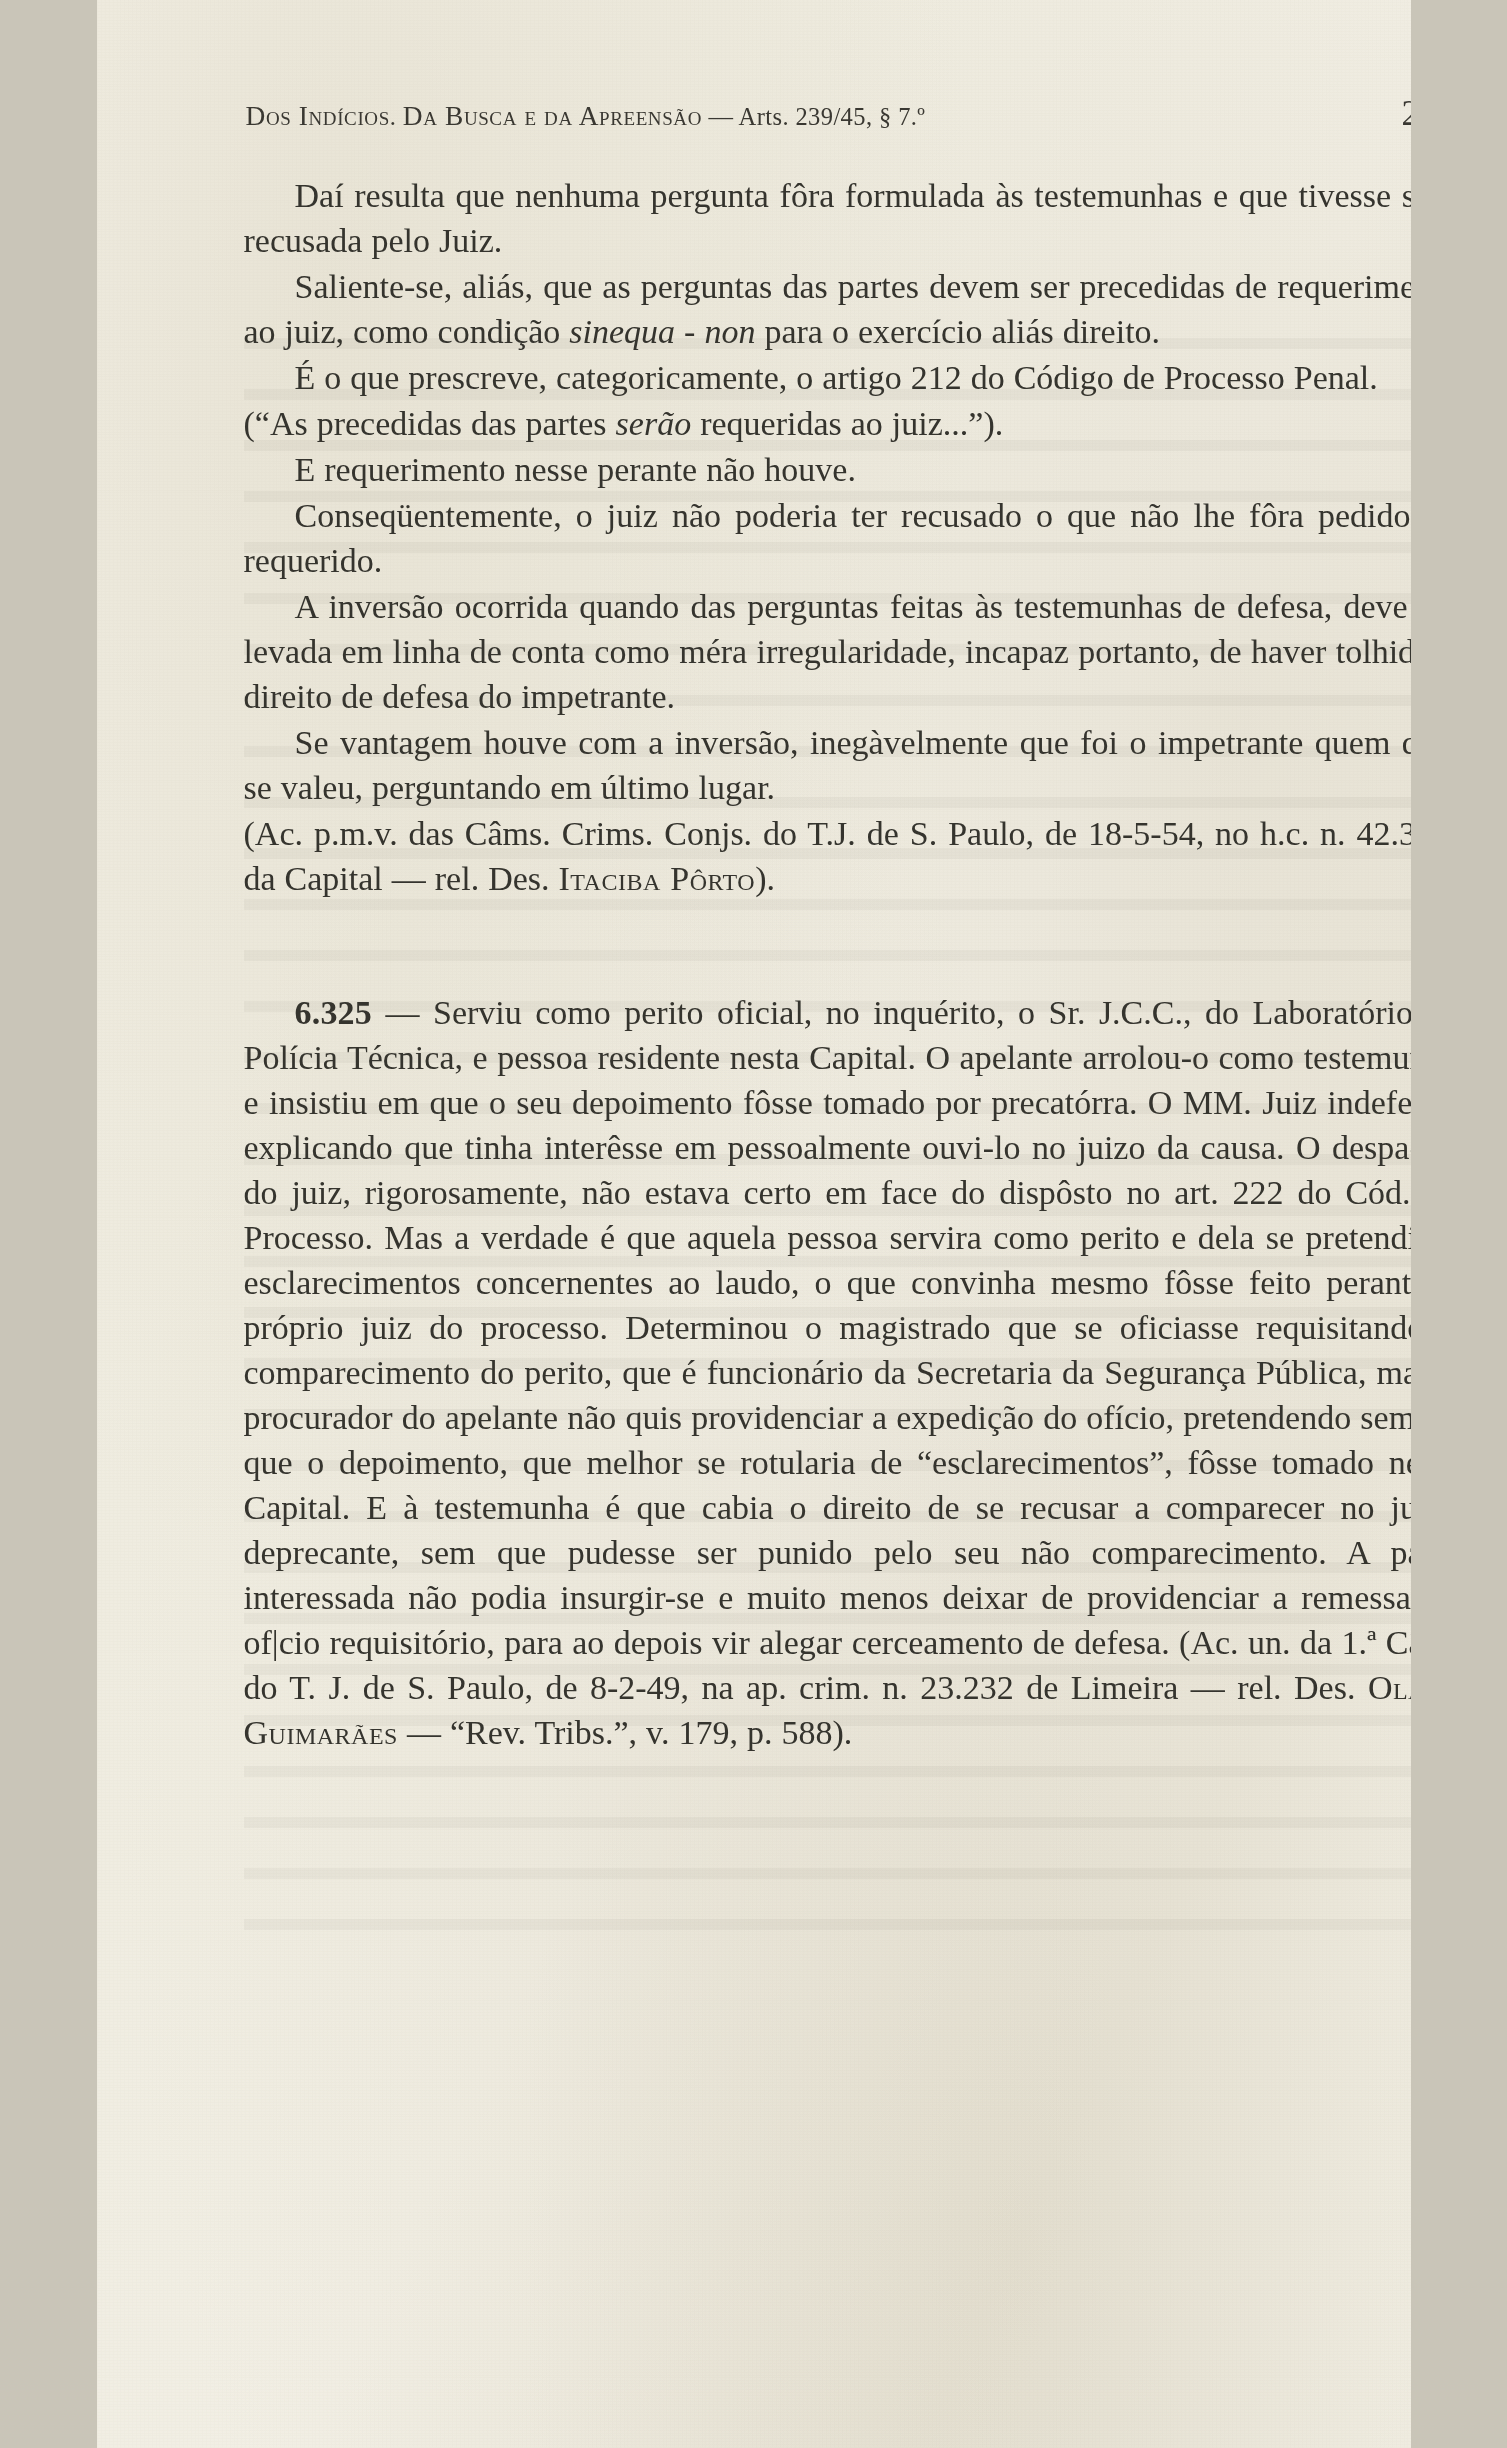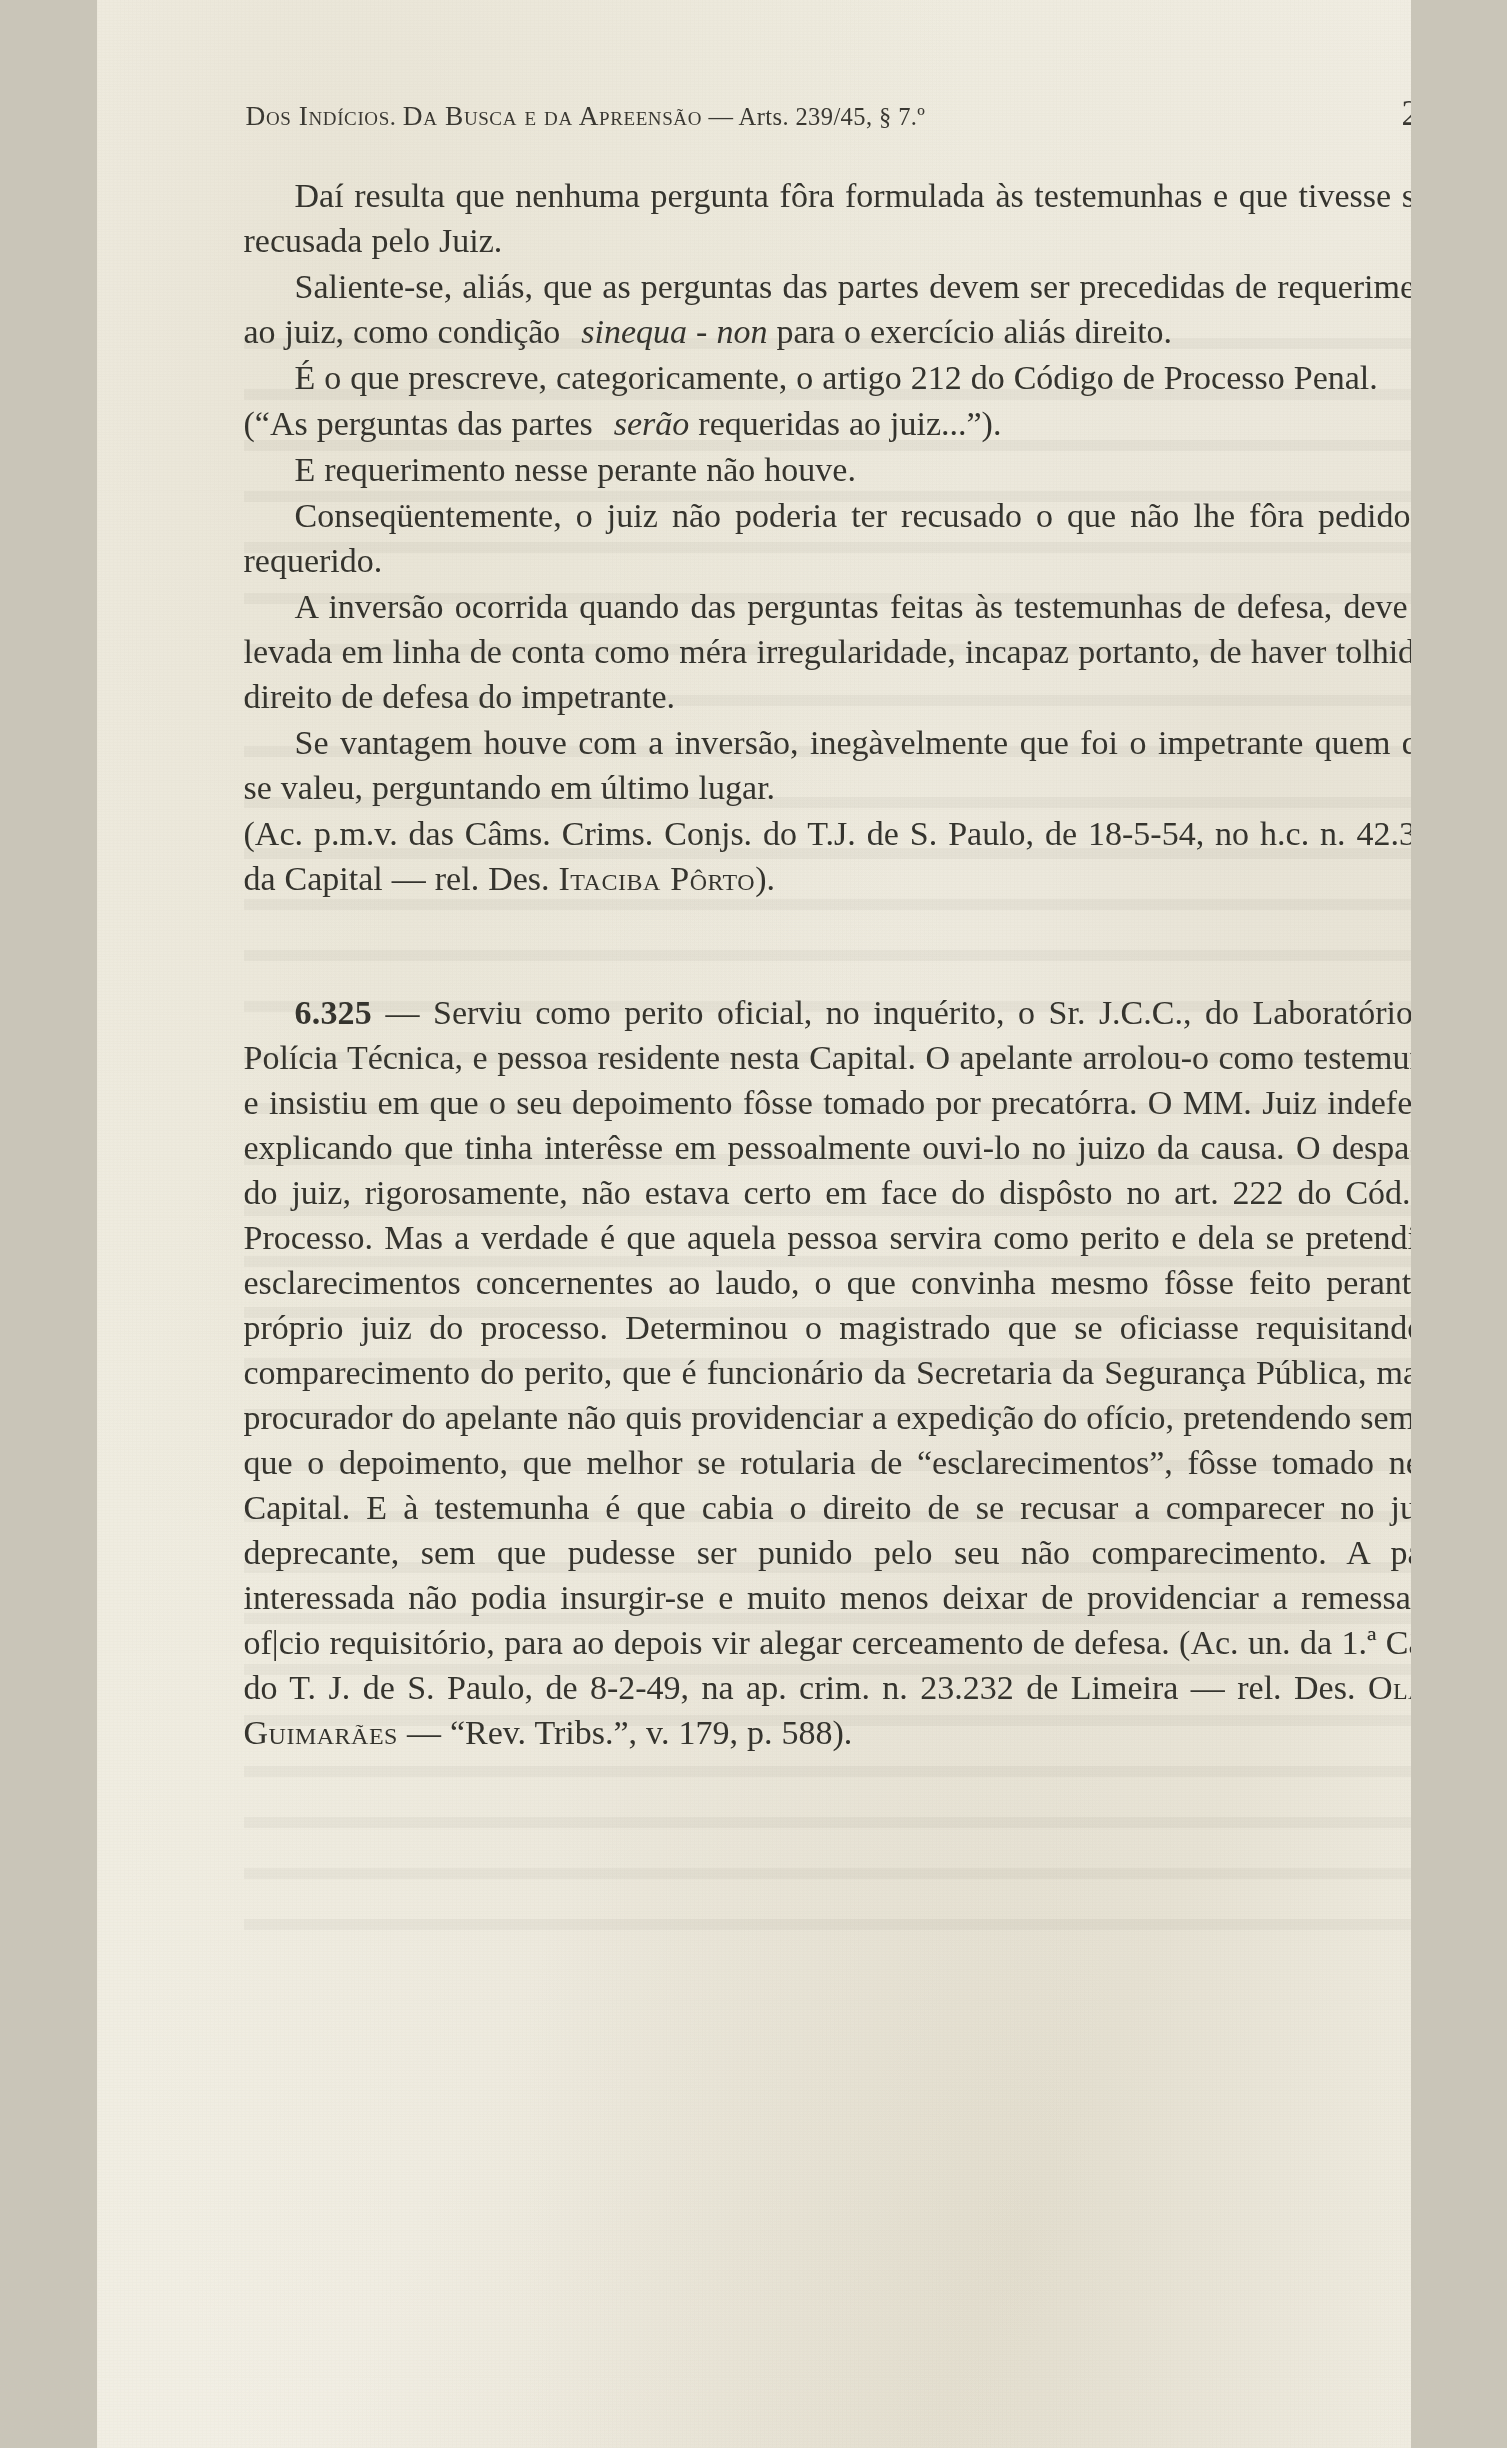--- a/index.html
+++ b/index.html
@@ -114,21 +114,20 @@
   p.para.noindent {
     text-indent: 0;
   }
 
   p.para.justify-all {
     text-align: justify;
   }
 
   i, .it {
     font-style: italic;
-    margin-left: 12px;
   }
 
   .smallcaps {
     font-variant: small-caps;
     letter-spacing: 0.5px;
   }
 
   
   .article-heading {
     position: absolute;
@@ -174,21 +173,21 @@
 
       <p class="para">
         <span>Saliente-se, aliás, que as perguntas das partes devem ser precedidas de requerimento ao juiz, como condição </span><i>sinequa - non</i><span> para o exercício aliás direito.</span>
       </p>
 
       <p class="para">
         <span>É o que prescreve, categoricamente, o artigo 212 do Código de Processo Penal.</span>
       </p>
 
       <p class="para noindent">
-        <span>(“As perguntas das partes </span><i>serão</i><span> requeridas ao juiz...”).</span>
+        <span>(“As precedidas das partes </span><i>serão</i><span> requeridas ao juiz...”).</span>
       </p>
 
       <p class="para">
         <span>E requerimento nesse perante não houve.</span>
       </p>
 
       <p class="para">
         <span>Conseqüentemente, o juiz não poderia ter recusado o que não lhe fôra pedido ou requerido.</span>
       </p>
 

